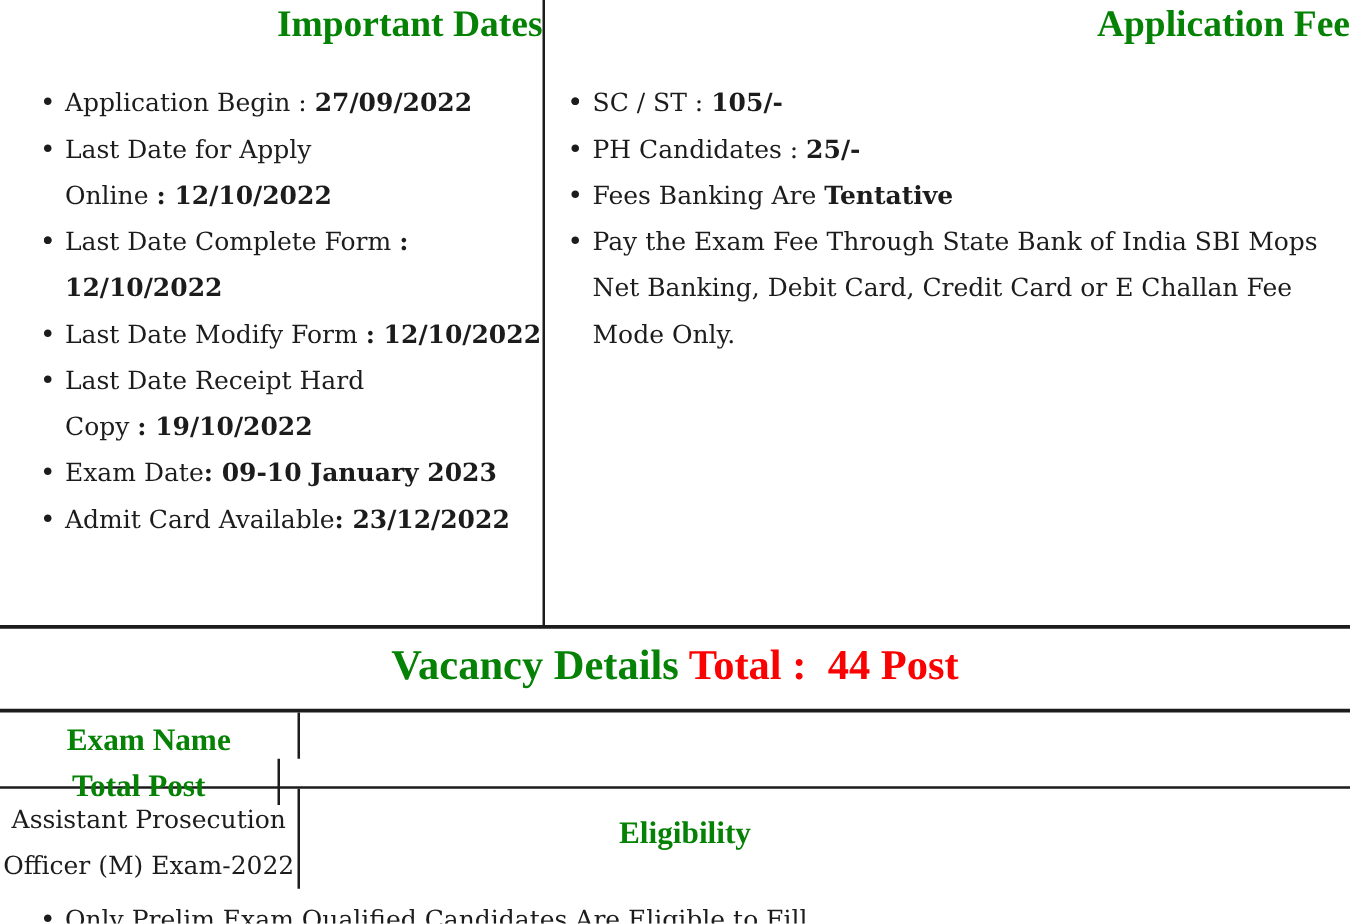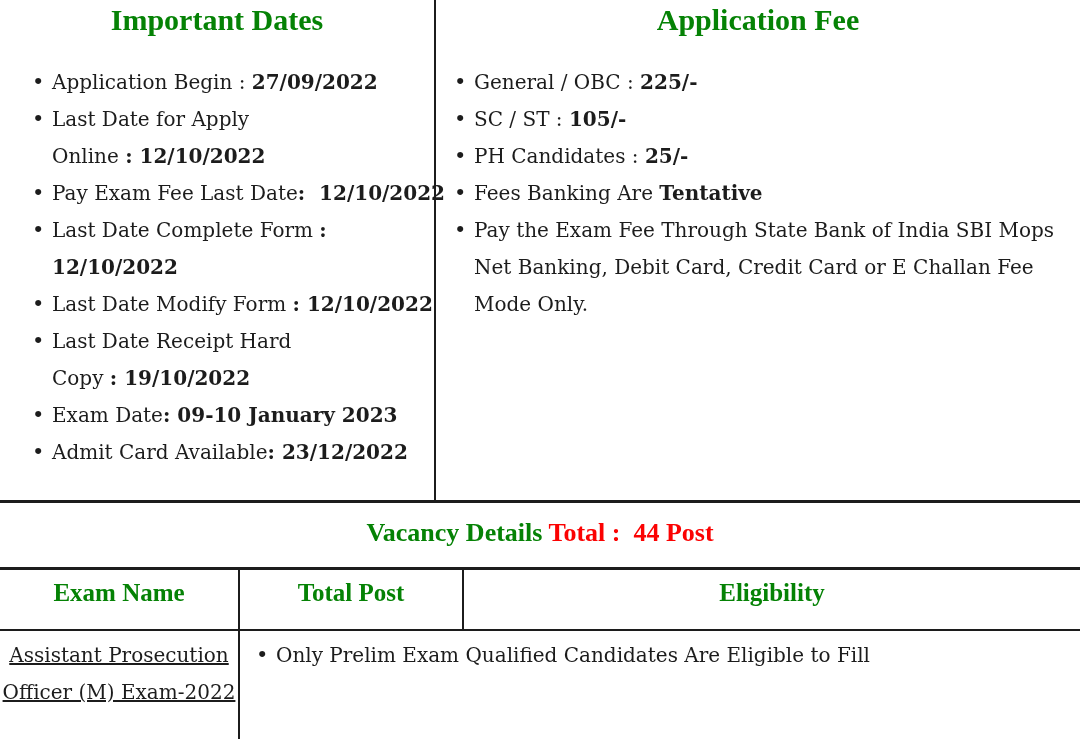--- a/index.html
+++ b/index.html
@@ -25,21 +25,21 @@
     border-bottom:3px solid var(--line);
     display:flex;
   }
   .col{position:relative;height:100%;}
   .col.left{width:434px;border-right:2px solid var(--line);}
   .col.right{flex:1;}
   .section-title{
     margin:0;
     padding-top:3px;
     height:37px;
-    text-align:center;
+    text-align:right;
     font-family:"Liberation Serif", serif;
     font-weight:bold;
     font-size:30px;
     color:var(--green);
   }
   ul.bullets{
     list-style:none;
     margin:24px 0 0 30px;
     padding:0;
   }
@@ -56,82 +56,81 @@
   .li-text{white-space:pre;}
   .li-text b{font-weight:bold;text-align:right;}
   
   .vacancy{
     position:absolute;top:503px;left:0;
     width:1080px;height:64px;
     text-align:center;
     white-space:pre;
     font-family:"Liberation Serif", serif;
     font-weight:bold;
-    font-size:26px;
+    font-size:34px;
     line-height:60px;
   }
   .vacancy .green{color:var(--green);}
   .vacancy .red{color:var(--red);}
   
   .vtable{
     position:absolute;top:567px;left:0;
     width:1080px;height:172px;
     border-top:3px solid var(--line);
   }
-  .vrow{display:flex;width:100%;}
+  .vrow{display:flex;width:100%;flex-direction:column;}
   .vrow.header{height:59px;border-bottom:2px solid var(--line);}
   .vrow.body{height:108px;}
   .vcell{position:relative;height:100%;box-sizing:border-box;}
   .vcell.c1{width:240px;border-right:2px solid var(--line);}
   .vcell.c2{width:224px;border-right:2px solid var(--line);}
-  .vcell.c3{flex:1;}
+  .vcell.c3{flex:1;padding-left:16px;}
   .vrow.header .vcell{
     display:flex;align-items:flex-start;justify-content:center;
     padding-top:9px;
     font-family:"Liberation Serif", serif;
     font-weight:bold;
     font-size:25px;
     color:var(--green);
   }
   .exam-name{
     padding-top:6px;
     text-align:center;
     line-height:37px;
-    text-decoration:underline;
   }
   .total-post{
     padding-top:6px;
     text-align:center;
     line-height:37px;
   }
   .vcell.c3 ul.bullets{margin:6px 0 0 14px;}
 </style>
 </head>
 <body>
 
 <div class="page">
 
   <div class="top">
     <section class="col left">
       <h2 class="section-title">Important Dates</h2>
       <ul class="bullets" id="list-dates">
           <li><span class="bullet">•</span><span class="li-text"><span>Application Begin : </span><b>27/09/2022</b></span></li>
           <li><span class="bullet">•</span><span class="li-text"><span>Last Date for Apply</span><br><span>Online </span><b>: 12/10/2022</b></span></li>
-          <li><span class="bullet">•</span><span class="li-text"><span>Pay Exam Fee Last Date</span><b>:  12/10/2022</b></span></li>
+          <li><span class="bullet">•</span></li>
           <li><span class="bullet">•</span><span class="li-text"><span>Last Date Complete Form </span><b>:</b><br><b>12/10/2022</b></span></li>
           <li><span class="bullet">•</span><span class="li-text"><span>Last Date Modify Form </span><b>: 12/10/2022</b></span></li>
           <li><span class="bullet">•</span><span class="li-text"><span>Last Date Receipt Hard</span><br><span>Copy </span><b>: 19/10/2022</b></span></li>
           <li><span class="bullet">•</span><span class="li-text"><span>Exam Date</span><b>: 09-10 January 2023</b></span></li>
           <li><span class="bullet">•</span><span class="li-text"><span>Admit Card Available</span><b>: 23/12/2022</b></span></li>
         </ul>
     </section>
     <section class="col right">
       <h2 class="section-title">Application Fee</h2>
       <ul class="bullets" id="list-fee">
-          <li><span class="bullet">•</span><span class="li-text"><span>General / OBC : </span><b>225/-</b></span></li>
+          <li><span class="bullet">•</span></li>
           <li><span class="bullet">•</span><span class="li-text"><span>SC / ST : </span><b>105/-</b></span></li>
           <li><span class="bullet">•</span><span class="li-text"><span>PH Candidates : </span><b>25/-</b></span></li>
           <li><span class="bullet">•</span><span class="li-text"><span>Fees Banking Are </span><b>Tentative</b></span></li>
           <li><span class="bullet">•</span><span class="li-text"><span>Pay the Exam Fee Through State Bank of India SBI Mops</span><br><span>Net Banking, Debit Card, Credit Card or E Challan Fee</span><br><span>Mode Only.</span></span></li>
         </ul>
     </section>
   </div>
 
   <div class="vacancy"><span class="green">Vacancy Details </span><span class="red">Total :  44 Post</span></div>
 

